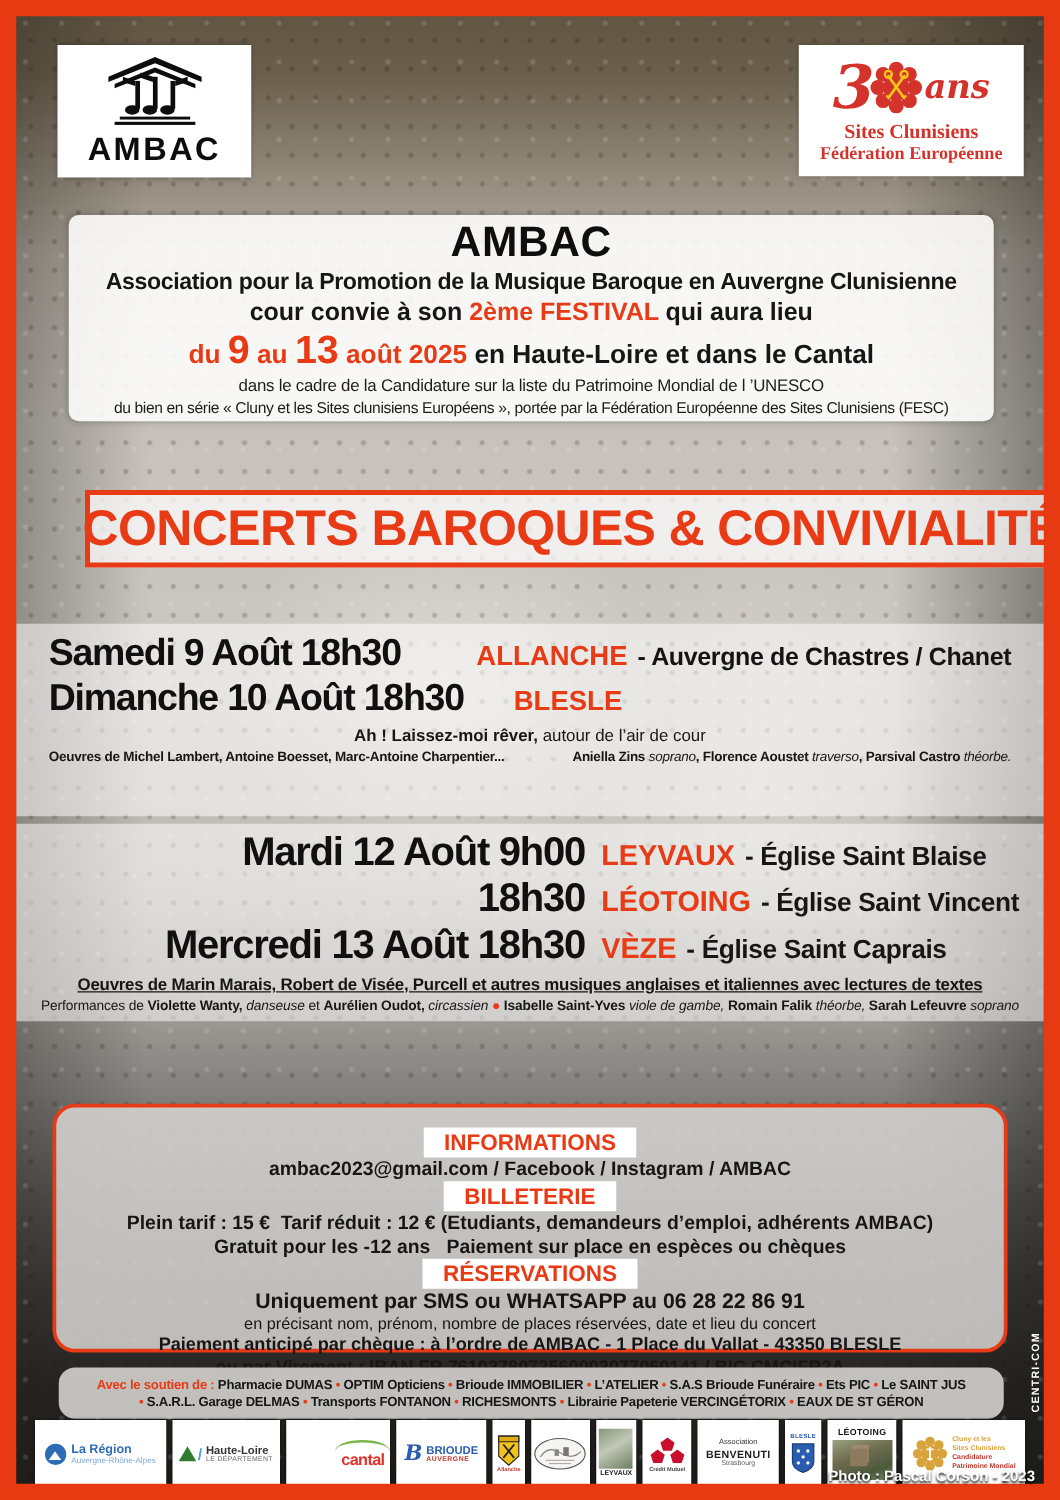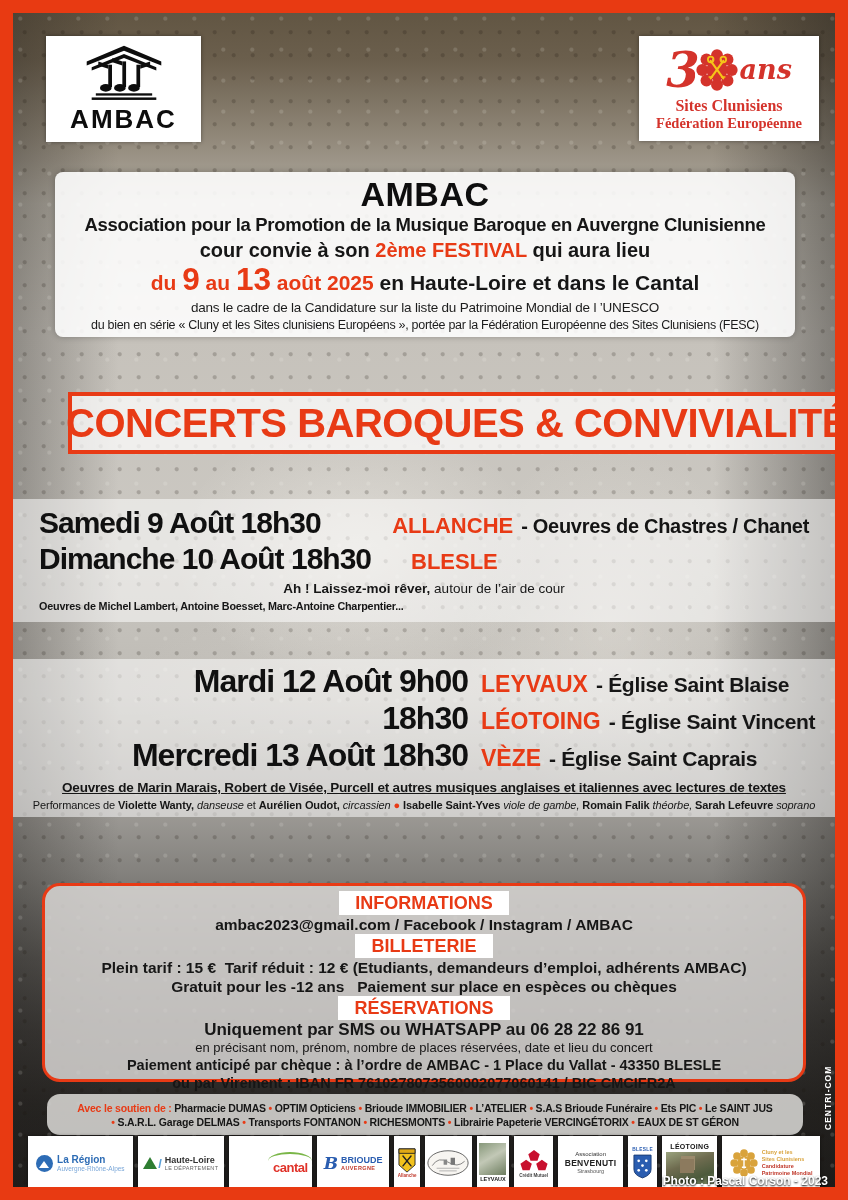--- a/index.html
+++ b/index.html
@@ -47,21 +47,21 @@
   .intro-u1{font-size:13.5px;font-weight:400;line-height:18px;color:#1c1c1c;letter-spacing:-.2px;}
   .intro-u2{font-size:12.5px;font-weight:400;line-height:17px;color:#1c1c1c;letter-spacing:-.3px;}
 
   
   .banner{left:35px;top:392px;width:778px;height:62px;border:4px solid #e83a15;background:rgba(255,255,255,.72);
     box-sizing:border-box;display:flex;align-items:center;justify-content:center;margin-left:33px;}
   .banner span{font-size:40px;font-weight:700;color:#e83a15;letter-spacing:-.5px;white-space:nowrap;}
 
   
   .strip{left:13px;width:822px;background:rgba(255,255,255,.53);}
-  .strip-a{top:499px;height:123px;padding:6px 26px;box-sizing:border-box;}
+  .strip-a{top:499px;height:154px;padding:6px 26px;box-sizing:border-box;}
   .strip-b{top:659px;height:158px;padding:4px 18px;box-sizing:border-box;}
   .prow{display:flex;align-items:baseline;}
   .pdate{font-weight:700;color:#101010;letter-spacing:-1px;white-space:nowrap;}
   .pplace{font-weight:700;color:#e83a15;white-space:nowrap;}
   .pvenue{font-weight:700;color:#141414;letter-spacing:-.3px;white-space:nowrap;}
   .strip-a .pdate{font-size:30px;line-height:36px;width:372px;}
   .strip-a .pplace{font-size:22px;margin-right:8px;}
   .strip-a .pvenue{font-size:20px;}
   .suba{font-size:13.5px;text-align:center;line-height:17px;margin-top:3px;}
   .worksline{display:flex;justify-content:space-between;align-items:baseline;font-size:10.8px;line-height:15px;margin-top:2px;gap:11px;}
@@ -70,21 +70,21 @@
   .brow{display:grid;grid-template-columns:437px auto;column-gap:13px;align-items:baseline;}
   .brow .pdate{font-size:32px;line-height:37px;text-align:right;}
   .bplace{font-weight:700;color:#e83a15;font-size:23px;margin-right:8px;}
   .bvenue{font-weight:700;font-size:21px;letter-spacing:-.3px;}
   .works-b{font-size:13.5px;font-weight:700;text-align:center;line-height:17px;margin-top:5px;letter-spacing:-.2px;text-decoration:underline;}
   .perf-b{font-size:11px;font-weight:400;text-align:center;line-height:15px;margin-top:2px;letter-spacing:-.1px;}
 
   
   .info{left:42px;top:883px;width:764px;height:199px;border:3px solid #e83a15;border-radius:18px;
     background:rgba(216,214,211,.85);box-sizing:border-box;display:flex;flex-direction:column;align-items:center;
-    justify-content:space-between;padding:5px 8px;text-align:center;}
+    justify-content:space-between;padding:16px 8px;text-align:center;}
   .chip{background:#fff;color:#e83a15;font-weight:700;font-size:18px;line-height:22px;padding:1px 16px;}
   .iline{font-size:15.5px;font-weight:700;line-height:19px;}
   .iline-sm{font-size:13px;font-weight:400;line-height:16px;}
   .iline-md{font-size:14.5px;font-weight:400;line-height:18px;}
   .sms{font-size:17px;font-weight:700;line-height:20px;}
 
   
   .sponsors{left:47px;top:1094px;width:756px;height:41px;border-radius:13px;background:rgba(207,206,203,.92);
     display:flex;flex-direction:column;align-items:center;justify-content:center;text-align:center;}
   .sline{font-size:10.5px;font-weight:700;line-height:14px;color:#161616;letter-spacing:-.2px;}
@@ -202,29 +202,30 @@
   </div>
 
   <div class="abs banner">
     <span>CONCERTS BAROQUES &amp; CONVIVIALITÉ</span>
   </div>
 
   <div class="abs strip strip-a">
     <div class="prow">
       <span class="pdate">Samedi 9 Août 18h30</span>
       <span class="pplace">ALLANCHE</span>
-      <span class="pvenue">- Oeuvres de Chastres / Chanet</span>
+      <span class="pvenue">- Auvergne de Chastres / Chanet</span>
     </div>
     <div class="prow">
       <span class="pdate">Dimanche 10 Août 18h30</span>
       <span class="pplace">BLESLE</span>
     </div>
     <div class="suba"><span class="seg-b">Ah ! Laissez-moi rêver,</span><span> autour de l’air de cour</span></div>
     <div class="worksline">
       <span class="works-a">Oeuvres de Michel Lambert, Antoine Boesset, Marc-Antoine Charpentier...</span>
+      <span class="perf-a"><span class="seg-b">Aniella Zins </span><span class="seg-i">soprano</span><span class="seg-b">, Florence Aoustet </span><span class="seg-i">traverso</span><span class="seg-b">, Parsival Castro </span><span class="seg-i">théorbe.</span></span>
     </div>
   </div>
 
   <div class="abs strip strip-b">
     <div class="brow">
       <span class="pdate">Mardi 12 Août 9h00</span>
       <span><span class="bplace">LEYVAUX</span><span class="bvenue">- Église Saint Blaise</span></span>
     </div>
     <div class="brow">
       <span class="pdate">18h30</span>

